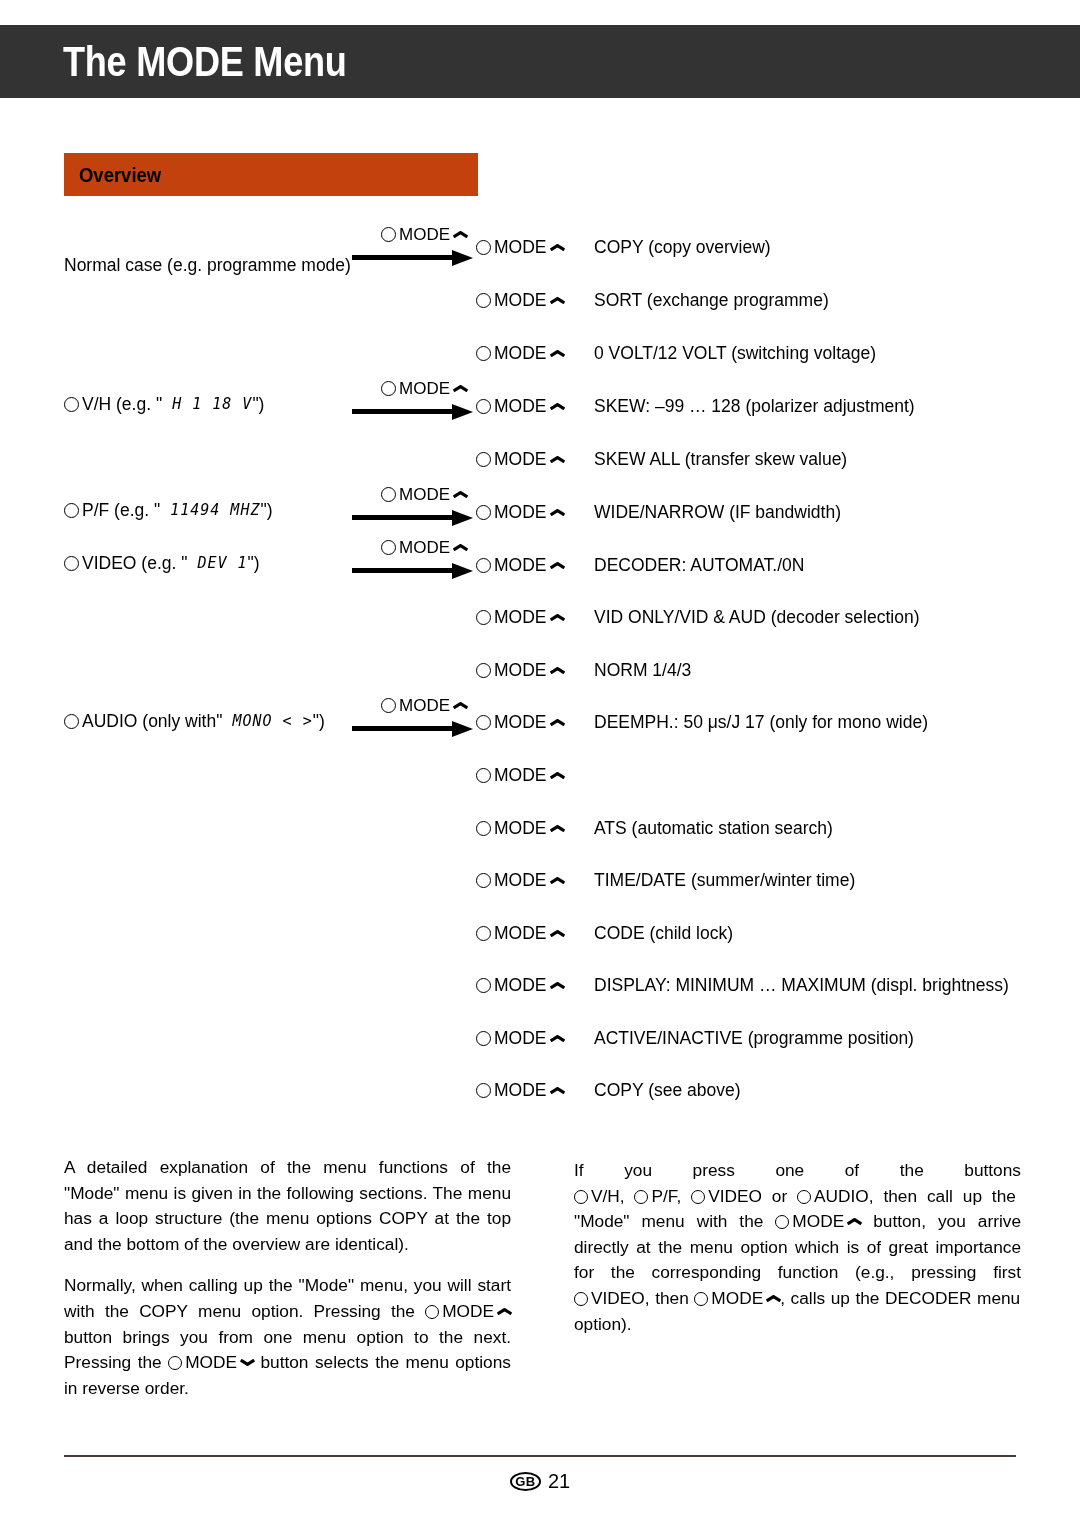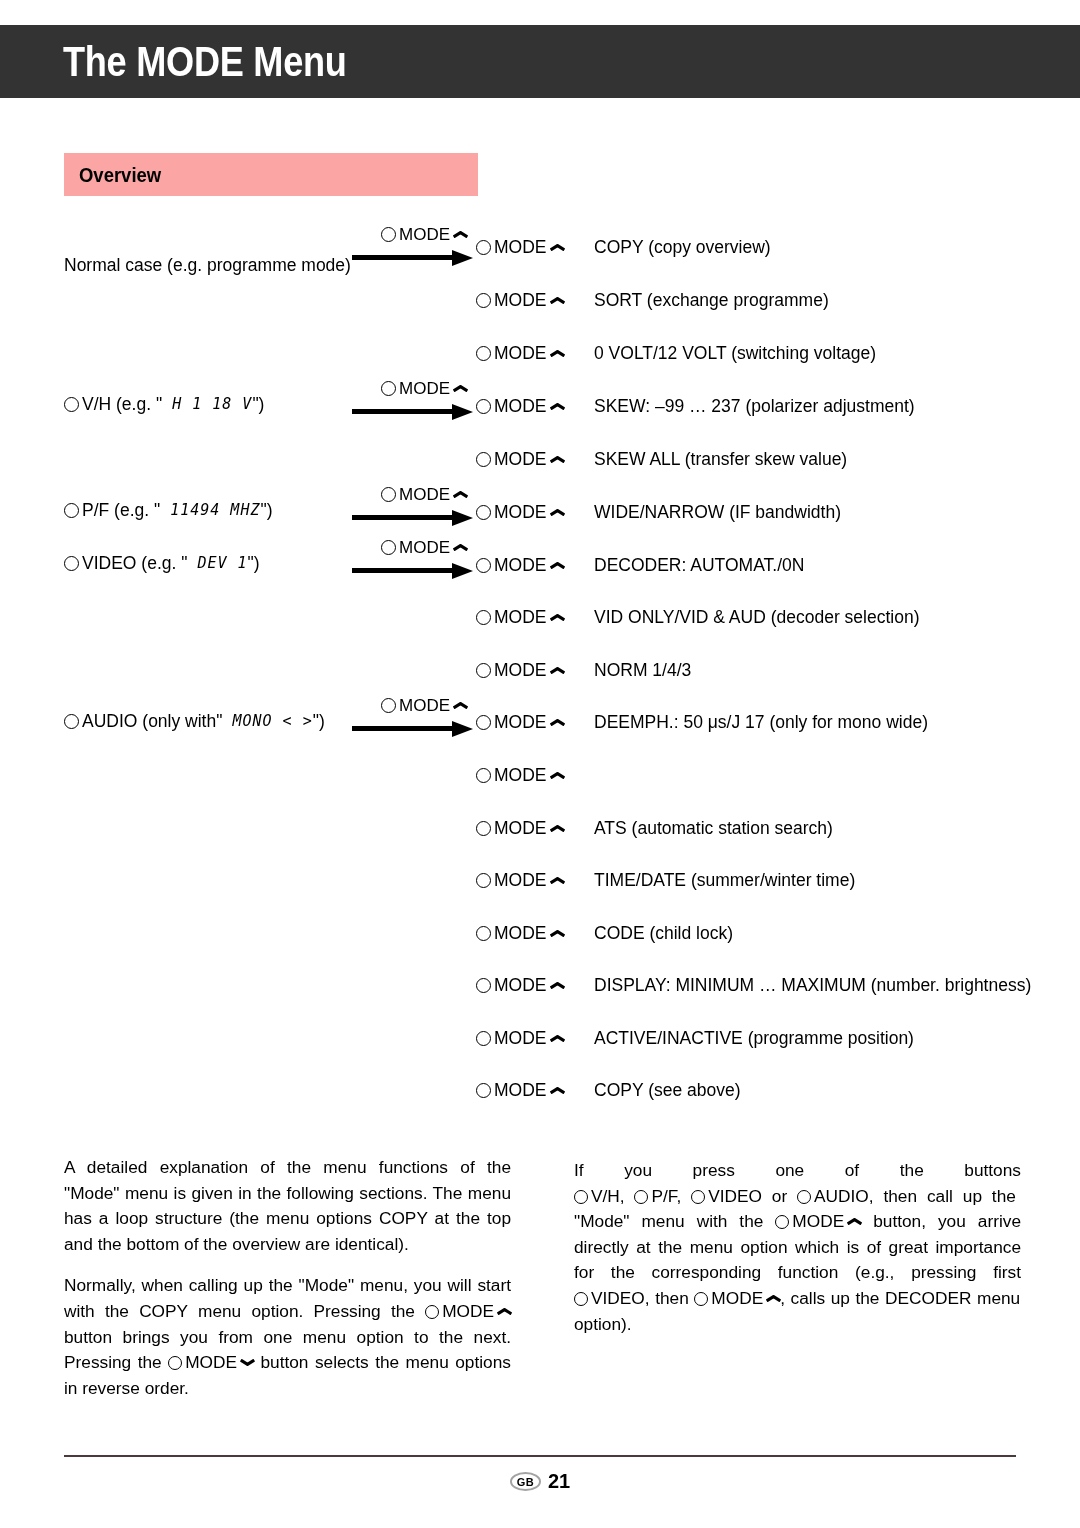--- a/index.html
+++ b/index.html
@@ -39,21 +39,21 @@
     transform-origin: left center;
   }
 
   
   .overview-band {
     position: absolute;
     left: 64px;
     top: 153px;
     width: 414px;
     height: 43px;
-    background: #fca5a5;
+    background: #c2410c;
     display: flex;
     align-items: center;
   }
   .overview-band .label {
     font-size: 21px;
     font-weight: bold;
     color: #000;
     margin-left: 15px;
     transform: scaleX(0.88);
     transform-origin: left center;
@@ -212,30 +212,30 @@
     justify-content: center;
     align-items: center;
     gap: 7px;
   }
   .gb-badge {
     display: inline-flex;
     align-items: center;
     justify-content: center;
     width: 31px;
     height: 19px;
-    border: 2px solid #a3a3a3;
+    border: 2px solid #000000;
     border-radius: 50%;
-    font-size: 11px;
+    font-size: 13px;
     font-weight: bold;
     letter-spacing: 0.3px;
     box-sizing: border-box;
   }
   .page-num {
     font-size: 20px;
-    font-weight: bold;
+    font-weight: normal;
   }
 </style>
 </head>
 <body>
 
 <div class="page-header">
   <div class="title">The MODE Menu</div>
 </div>
 
 <div class="overview-band">
@@ -354,21 +354,21 @@
     </span>
     <span class="opt">0 VOLT/12 VOLT (switching voltage)</span>
   </div>
 
   <div class="mode-row" style="top:398px;">
     <span class="mode-btn">
       <span class="ring"></span>
       <span>MODE</span>
       <span class="chev"></span>
     </span>
-    <span class="opt">SKEW: –99 … 237 (polarizer adjustment)</span>
+    <span class="opt">SKEW: –99 … 128 (polarizer adjustment)</span>
   </div>
 
   <div class="mode-row" style="top:451px;">
     <span class="mode-btn">
       <span class="ring"></span>
       <span>MODE</span>
       <span class="chev"></span>
     </span>
     <span class="opt">SKEW ALL (transfer skew value)</span>
   </div>
@@ -452,21 +452,21 @@
     </span>
     <span class="opt">CODE (child lock)</span>
   </div>
 
   <div class="mode-row" style="top:977px;">
     <span class="mode-btn">
       <span class="ring"></span>
       <span>MODE</span>
       <span class="chev"></span>
     </span>
-    <span class="opt">DISPLAY: MINIMUM … MAXIMUM (number. brightness)</span>
+    <span class="opt">DISPLAY: MINIMUM … MAXIMUM (displ. brightness)</span>
   </div>
 
   <div class="mode-row" style="top:1030px;">
     <span class="mode-btn">
       <span class="ring"></span>
       <span>MODE</span>
       <span class="chev"></span>
     </span>
     <span class="opt">ACTIVE/INACTIVE (programme position)</span>
   </div>

